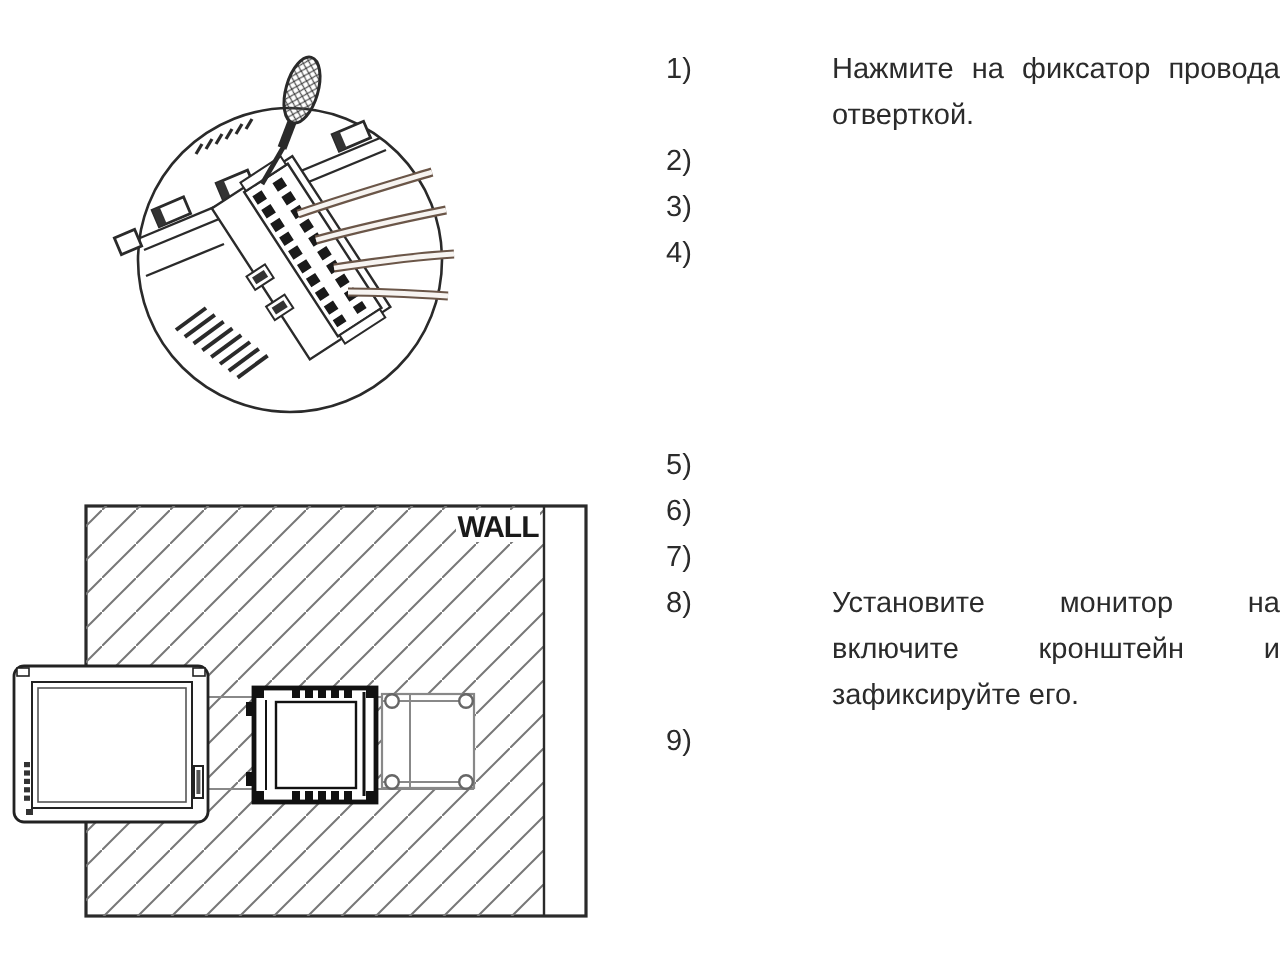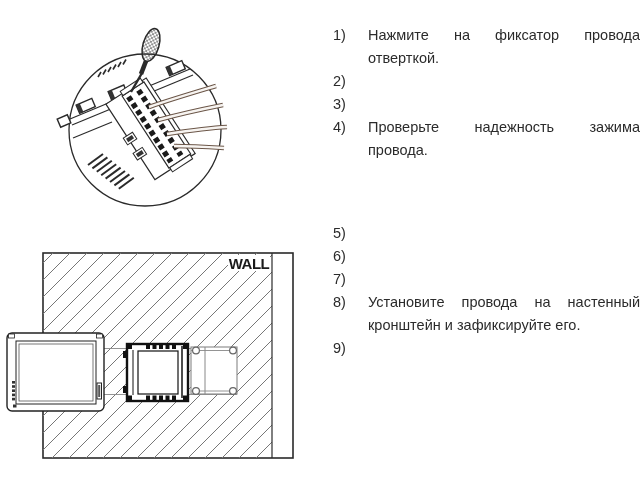--- a/index.html
+++ b/index.html
@@ -12,21 +12,21 @@
   .fig1{top:0;}
   .fig2{top:240px;}
   .instr-group{
     position:absolute;left:333px;width:307px;
     color:#2b2b2b;font-size:14.5px;line-height:23px;
   }
   .g1{top:24px;}
   .g2{top:222px;}
   .item{display:flex;}
   .num{width:35px;flex:none;}
-  .txt{flex:1;text-align:justify;}
+  .txt{flex:1;text-align:justify;margin-left:48px;}
   svg text.wall{
     font-family:"Liberation Sans", sans-serif;
     font-weight:bold;font-size:15px;letter-spacing:-0.5px;fill:#1a1a1a;
   }
 </style>
 </head>
 <body>
 
 <svg class="fig fig1" width="320" height="238" viewBox="0 0 320 238">
   <defs>
@@ -199,34 +199,33 @@
     <span class="txt">Нажмите на фиксатор провода отверткой.</span>
   </div>
   <div class="item">
     <span class="num">2)</span>
   </div>
   <div class="item">
     <span class="num">3)</span>
   </div>
   <div class="item">
     <span class="num">4)</span>
-    <span class="txt">Проверьте надежность зажима провода.</span>
   </div>
 </div>
 
 <div class="instr-group g2">
   <div class="item">
     <span class="num">5)</span>
   </div>
   <div class="item">
     <span class="num">6)</span>
   </div>
   <div class="item">
     <span class="num">7)</span>
   </div>
   <div class="item">
     <span class="num">8)</span>
-    <span class="txt">Установите провода на настенный кронштейн и зафиксируйте его.</span>
+    <span class="txt">Установите монитор на включите кронштейн и зафиксируйте его.</span>
   </div>
   <div class="item">
     <span class="num">9)</span>
   </div>
 </div>
 
 </body></html>

